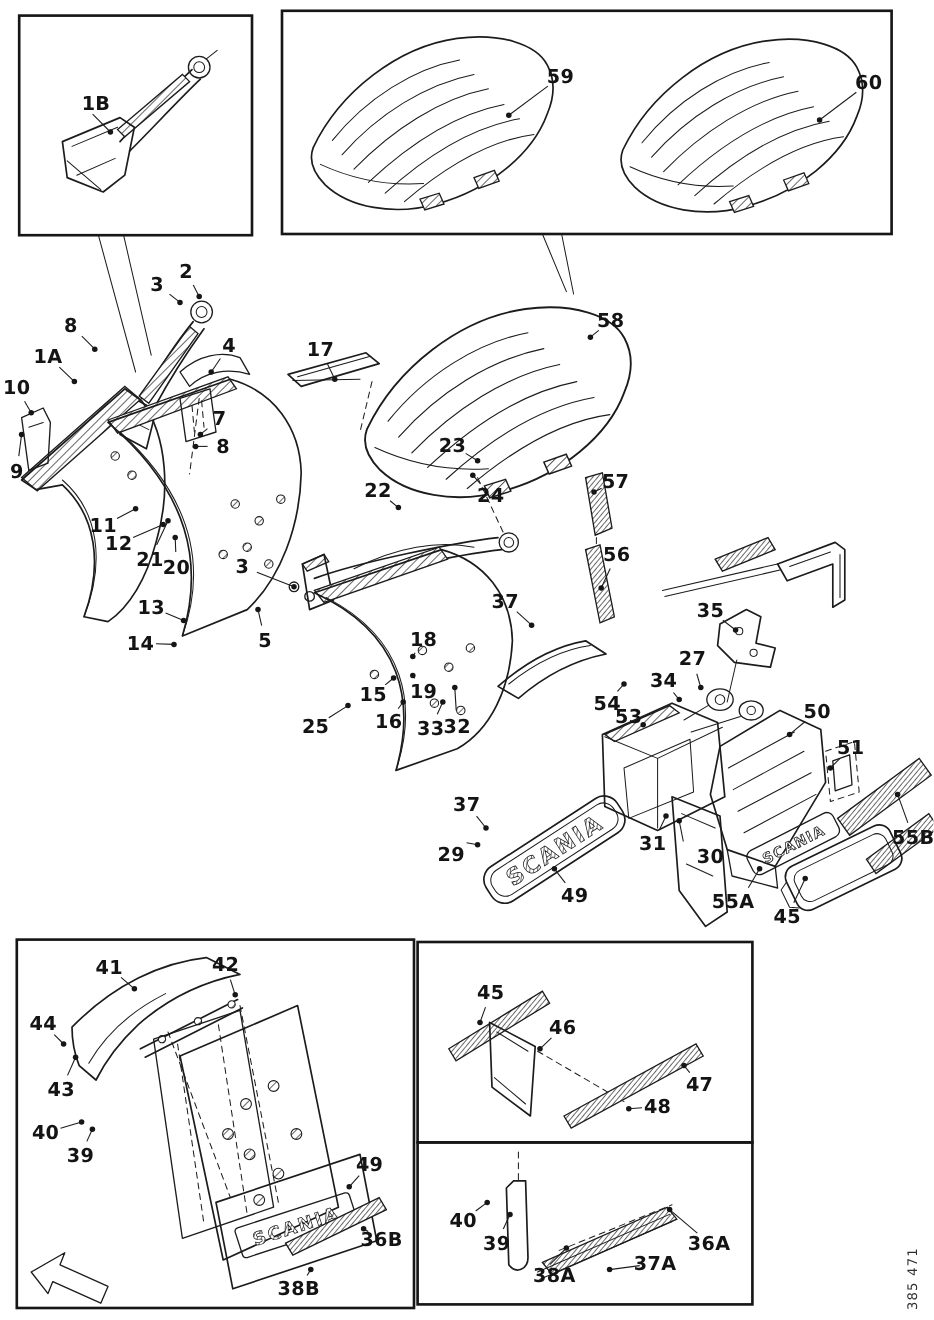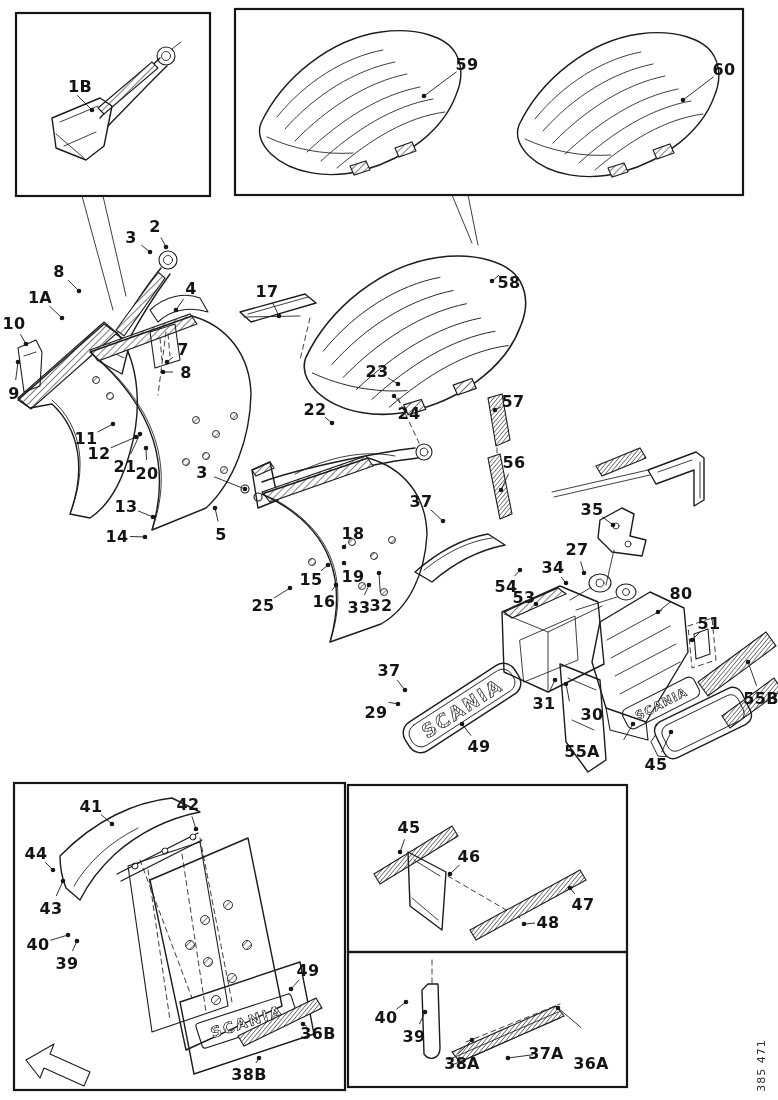--- a/index.html
+++ b/index.html
@@ -427,21 +427,21 @@
       <div class="callout" style="left: 155px; top: 226px;">2</div>
       <div class="callout" style="left: 131px; top: 237px;">3</div>
       <div class="callout" style="left: 59px; top: 271px;">8</div>
       <div class="callout" style="left: 40px; top: 297px;">1A</div>
       <div class="callout" style="left: 14px; top: 323px;">10</div>
       <div class="callout" style="left: 14px; top: 393px;">9</div>
       <div class="callout" style="left: 191px; top: 288px;">4</div>
       <div class="callout" style="left: 183px; top: 349px;">7</div>
       <div class="callout" style="left: 186px; top: 372px;">8</div>
       <div class="callout" style="left: 267px; top: 291px;">17</div>
-      <div class="callout" style="left: 509px; top: 267px; margin-top: 15px;">58</div>
+      <div class="callout" style="left: 509px; top: 267px;">58</div>
       <div class="callout" style="left: 377px; top: 371px;">23</div>
       <div class="callout" style="left: 409px; top: 413px;">24</div>
       <div class="callout" style="left: 315px; top: 409px;">22</div>
       <div class="callout" style="left: 513px; top: 401px;">57</div>
       <div class="callout" style="left: 514px; top: 462px;">56</div>
       <div class="callout" style="left: 592px; top: 509px;">35</div>
       <div class="callout" style="left: 86px; top: 438px;">11</div>
       <div class="callout" style="left: 99px; top: 453px;">12</div>
       <div class="callout" style="left: 125px; top: 466px;">21</div>
       <div class="callout" style="left: 147px; top: 473px;">20</div>
@@ -454,44 +454,44 @@
       <div class="callout" style="left: 311px; top: 579px;">15</div>
       <div class="callout" style="left: 353px; top: 576px;">19</div>
       <div class="callout" style="left: 324px; top: 601px;">16</div>
       <div class="callout" style="left: 421px; top: 501px;">37</div>
       <div class="callout" style="left: 359px; top: 607px;">33</div>
       <div class="callout" style="left: 381px; top: 605px;">32</div>
       <div class="callout" style="left: 577px; top: 549px;">27</div>
       <div class="callout" style="left: 553px; top: 567px;">34</div>
       <div class="callout" style="left: 506px; top: 586px;">54</div>
       <div class="callout" style="left: 524px; top: 597px;">53</div>
-      <div class="callout" style="left: 681px; top: 593px;">80</div>
+      <div class="callout" style="left: 681px; top: 593px;">50</div>
       <div class="callout" style="left: 709px; top: 623px;">51</div>
       <div class="callout" style="left: 389px; top: 670px;">37</div>
       <div class="callout" style="left: 376px; top: 712px;">29</div>
       <div class="callout" style="left: 544px; top: 703px;">31</div>
       <div class="callout" style="left: 592px; top: 714px;">30</div>
       <div class="callout" style="left: 479px; top: 746px;">49</div>
-      <div class="callout" style="left: 582px; top: 751px; text-align: right;">55A</div>
+      <div class="callout" style="left: 611px; top: 751px; text-align: right;">55A</div>
       <div class="callout" style="left: 656px; top: 764px;">45</div>
       <div class="callout" style="left: 761px; top: 698px;">55B</div>
       <div class="callout" style="left: 91px; top: 806px;">41</div>
       <div class="callout" style="left: 188px; top: 804px;">42</div>
       <div class="callout" style="left: 36px; top: 853px;">44</div>
       <div class="callout" style="left: 51px; top: 908px;">43</div>
       <div class="callout" style="left: 38px; top: 944px;">40</div>
       <div class="callout" style="left: 67px; top: 963px;">39</div>
       <div class="callout" style="left: 308px; top: 970px;">49</div>
       <div class="callout" style="left: 318px; top: 1033px;">36B</div>
       <div class="callout" style="left: 249px; top: 1074px;">38B</div>
       <div class="callout" style="left: 409px; top: 827px;">45</div>
       <div class="callout" style="left: 469px; top: 856px;">46</div>
       <div class="callout" style="left: 583px; top: 904px;">47</div>
       <div class="callout" style="left: 548px; top: 922px;">48</div>
       <div class="callout" style="left: 386px; top: 1017px;">40</div>
       <div class="callout" style="left: 414px; top: 1036px;">39</div>
       <div class="callout" style="left: 449px; top: 1063px; margin-left: 13px;">38A</div>
       <div class="callout" style="left: 546px; top: 1053px;">37A</div>
-      <div class="callout" style="left: 591px; top: 1036px; margin-top: 27px;">36A</div>
+      <div class="callout" style="left: 591px; top: 1036px;">36A</div>
     </div>
 
 <div class="drawno">385 471</div>
 </div>
 
 </body></html>

